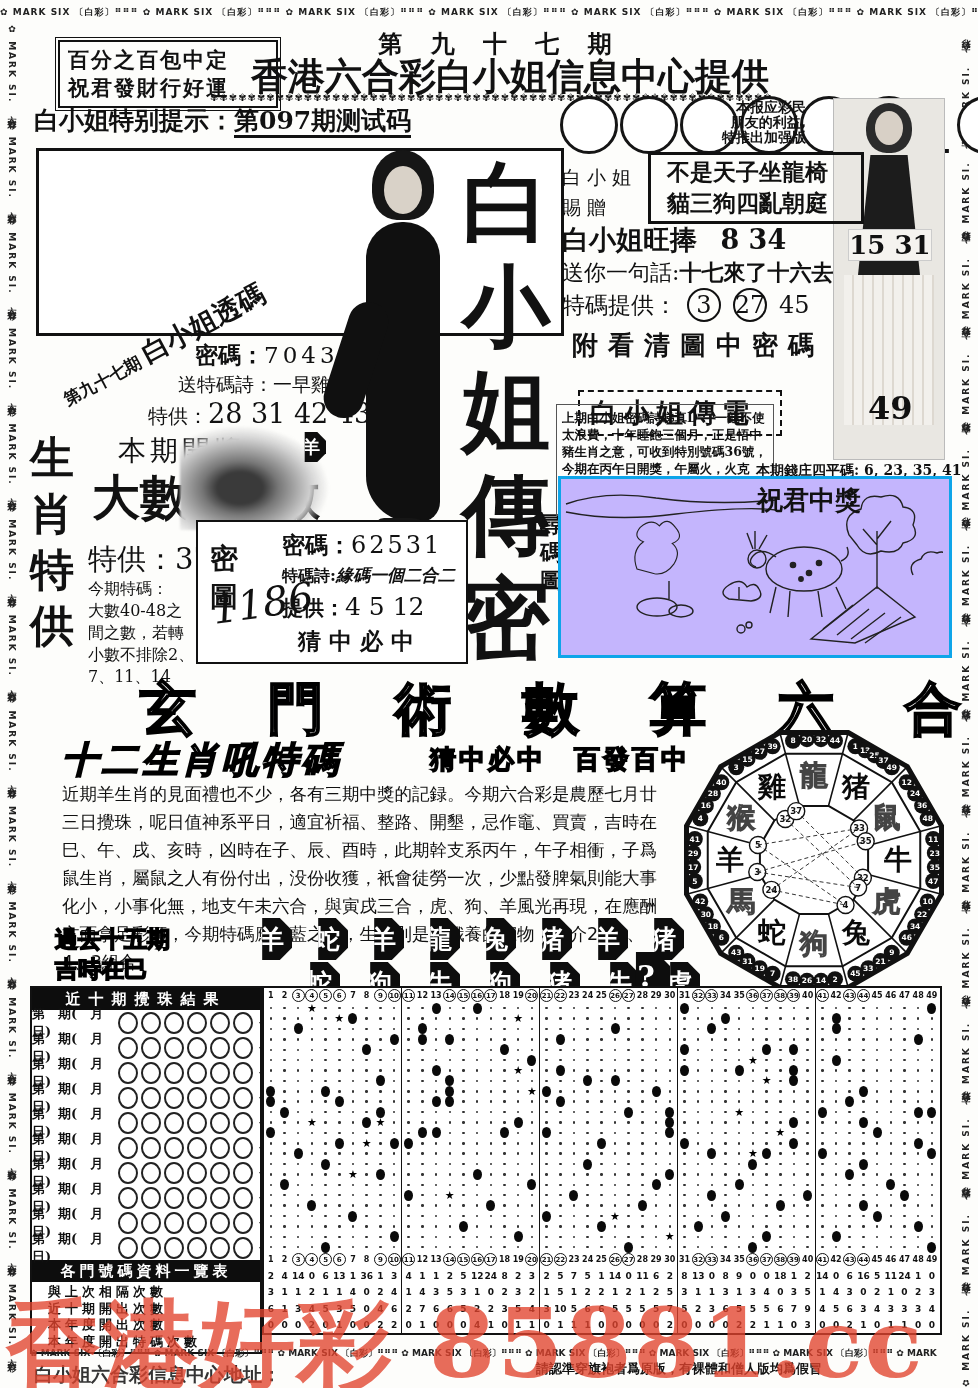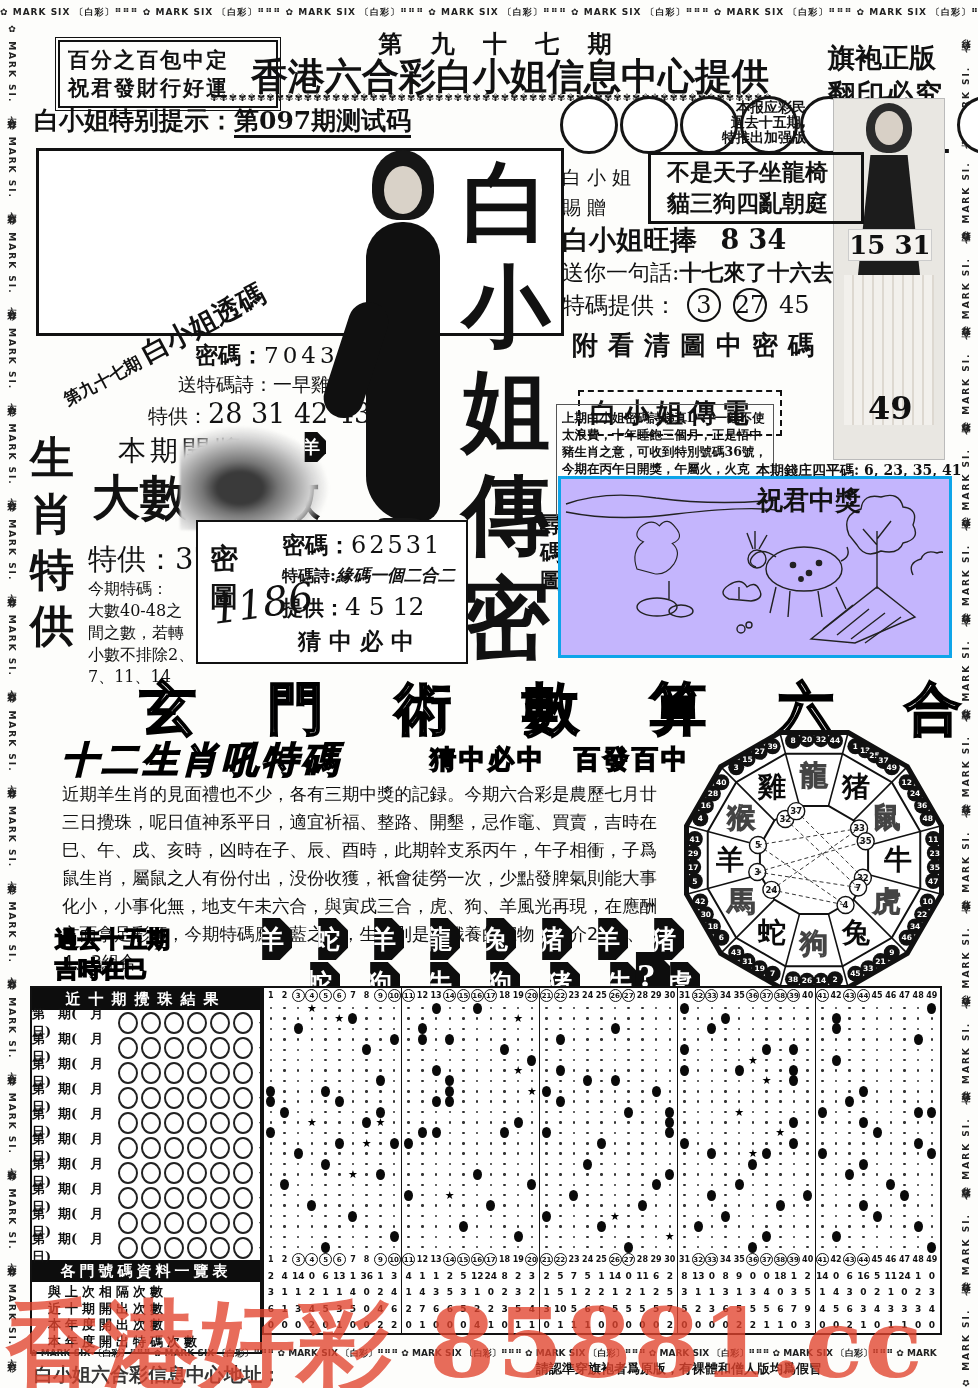--- a/index.html
+++ b/index.html
@@ -57,32 +57,28 @@
   <div id="b-left" class="bstrip"> ✿ MARK SI. 六合彩  ✿ MARK SI. 六合彩  ✿ MARK SI. 六合彩  ✿ MARK SI. 六合彩  ✿ MARK SI. 六合彩  ✿ MARK SI. 六合彩  ✿ MARK SI. 六合彩  ✿ MARK SI. 六合彩  ✿ MARK SI. 六合彩  ✿ MARK SI. 六合彩  ✿ MARK SI. 六合彩  ✿ MARK SI. 六合彩  ✿ MARK SI. 六合彩  ✿ MARK SI. 六合彩 </div>
   <div id="b-right" class="bstrip"> ✿ MARK SI. 六合彩  ✿ MARK SI. 六合彩  ✿ MARK SI. 六合彩  ✿ MARK SI. 六合彩  ✿ MARK SI. 六合彩  ✿ MARK SI. 六合彩  ✿ MARK SI. 六合彩  ✿ MARK SI. 六合彩  ✿ MARK SI. 六合彩  ✿ MARK SI. 六合彩  ✿ MARK SI. 六合彩  ✿ MARK SI. 六合彩  ✿ MARK SI. 六合彩  ✿ MARK SI. 六合彩 </div>
 
   <div class="abs serif b" style="left:300px;top:28px;width:400px;text-align:center;font-size:24px;letter-spacing:10px;">第 九 十 七 期</div>
   <div class="abs dblbox" style="left:58px;top:40px;width:200px;">
     <div class="serif b" style="font-size:21px;letter-spacing:2px;">百分之百包中定</div>
     <div class="serif b" style="font-size:21px;letter-spacing:2px;">祝君發財行好運</div>
   </div>
   <div class="abs serif b" style="left:200px;top:52px;width:620px;text-align:center;font-size:37px;">香港六合彩白小姐信息中心提供</div>
   <div class="abs" id="title-underline" style="left:210px;top:92px;width:600px;font-size:10px;letter-spacing:1px;overflow:hidden;white-space:nowrap;">✾✾✾✾✾✾✾✾✾✾✾✾✾✾✾✾✾✾✾✾✾✾✾✾✾✾✾✾✾✾✾✾✾✾✾✾✾✾✾✾✾✾✾✾✾✾✾✾✾✾✾✾✾✾✾✾✾✾✾✾</div>
-  <div class="abs serif b" style="right:34px;top:40px;font-size:27px;">
-    <div>旗袍正版</div>
-    <div style="letter-spacing:2px;">翻印必究</div>
-  </div>
 
   <div class="abs serif b" style="left:34px;top:104px;font-size:25px;">
     <span>白小姐特别提示：</span><span style="border-bottom:3px solid #111;">第097期测试码</span>
   </div>
   <div class="abs" id="test-circles" style="left:560px;top:96px;white-space:nowrap;"><span class="circle" style="margin-right: 2px;"></span><span class="circle" style="margin-right: 2px;"></span><span class="circle" style="margin-right: 2px;"></span><span class="circle" style="margin-right: 2px;"></span><span class="circle" style="margin-right: 2px;"></span><span class="circle" style="margin-right: 2px;"></span><span class="plusbig">+</span><span class="circle"></span></div>
   <div class="abs b" style="left:722px;top:100px;font-size:14px;line-height:15px;text-align:right;">
     <div>本报应彩民</div>
-    <div>過去十五期,</div>
+    <div>朋友的利益,</div>
     <div>特推出加强版</div>
   </div>
 
   <div class="abs" style="left:833px;top:98px;width:110px;height:360px;background:#e9e7e2;border:1px solid #bbb;overflow:hidden;">
     <div style="position:absolute;left:32px;top:4px;width:46px;height:50px;background:#2b2b2b;border-radius:50% 50% 45% 45%;"></div>
     <div style="position:absolute;left:41px;top:12px;width:28px;height:34px;background:#d8d0c6;border-radius:50%;"></div>
     <div style="position:absolute;left:24px;top:56px;width:62px;height:120px;background:#1c1c1c;clip-path:polygon(20% 0,80% 0,100% 100%,0 100%);"></div>
     <div style="position:absolute;left:10px;top:176px;width:90px;height:150px;background:repeating-linear-gradient(90deg,#f2f0ec 0 8px,#ddd8d0 8px 10px);"></div>
     <div class="abs b serif" style="left:14px;top:130px;width:82px;background:#f5f3ef;font-size:26px;text-align:center;border:1px solid #ccc;">15  31</div>
     <div class="abs b serif" style="left:34px;top:290px;font-size:32px;">49</div>

